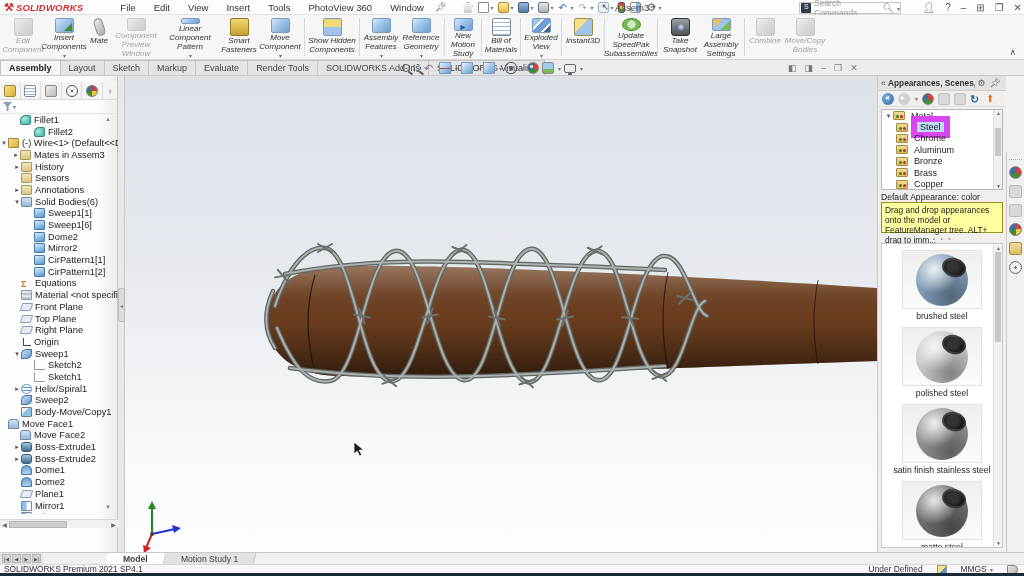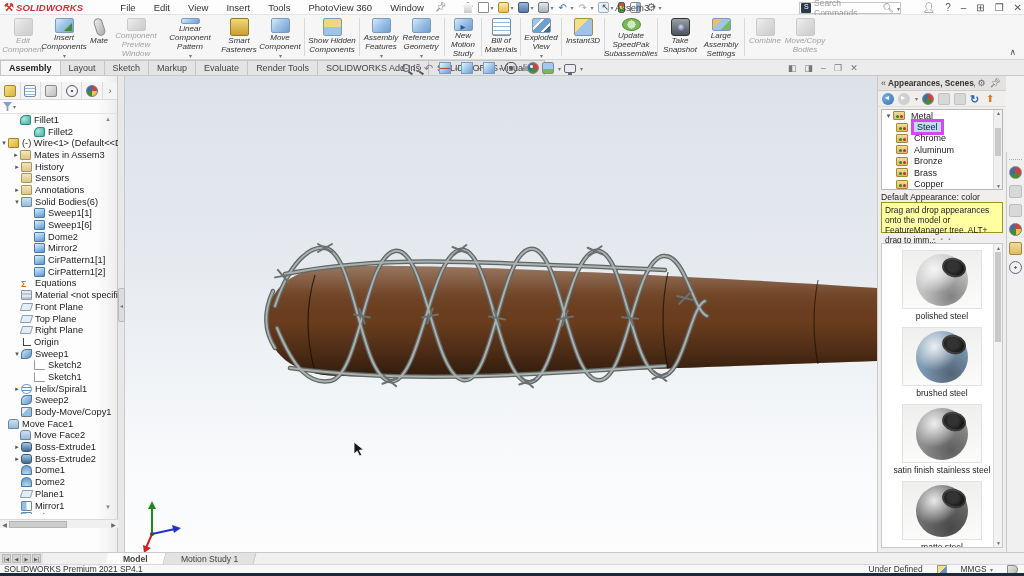--- a/index.html
+++ b/index.html
@@ -148,21 +148,21 @@
   .tpt[data-icon="appearances-home"] { background:conic-gradient(#d04040 0 33%,#3f8f2f 33% 66%,#3a6ea5 66%); border:1px solid #888; }
   .tpt[data-icon="disabled-1"],.tpt[data-icon="disabled-2"] { background:#d8d8d8; border:1px solid #c0c0c0; border-radius:2px; }
   .tpt[data-icon="refresh"]::before { content:"↻"; color:#2f6aa8; font-size:11px; font-weight:bold; }
   .tpt[data-icon="up"]::before { content:"⬆"; color:#e07820; font-size:10px; }
   .tp-tree { position:absolute; left:3px; top:33px; width:122px; height:81px; background:#fff; border:1px solid #b8b8b8; overflow:hidden; }
   .tp-row { display:flex; align-items:center; height:11.4px; padding-left:2px; }
   .tp-row .exp { width:9px; }
   .afold { width:12px; height:9px; background:linear-gradient(180deg,#f0dc9a,#ddbd62); border:1px solid #a8883a; border-radius:1px; position:relative; margin-right:3px; flex:none; }
   .afold::after { content:""; position:absolute; right:1px; bottom:1px; width:3px; height:3px; border-radius:50%; background:#c03030; box-shadow:-4px 0 0 #2f8a2f; }
   .tp-row .tp-label { font-size:9px; padding:0 3px; }
-  .tp-row.selected .tp-label { background:#bfdcf5; border:3px solid #d946ef; }
+  .tp-row.selected .tp-label { background:#bfdcf5; border:6px solid #d946ef; }
   .tp-vscroll { position:absolute; right:0; top:0; width:9px; height:100%; background:#f0f0f0; border-left:1px solid #ddd; }
   .tp-vscroll .up { position:absolute; top:0; left:2px; font-size:5px; color:#666; }
   .tp-vscroll .dn { position:absolute; bottom:0; left:2px; font-size:5px; color:#666; }
   .tp-vscroll .thumb { position:absolute; top:18px; left:1px; width:6px; height:28px; background:#c8c8c8; }
   .tp-default { position:absolute; left:3px; top:116px; font-size:8.6px; color:#222; }
   .tp-hint { position:absolute; left:3px; top:126px; width:122px; height:31px; background:#ffffa1; border:1px solid #9a941e; font-size:8.4px; line-height:1.2; padding:2px 3px; color:#222; }
   .tp-dots { position:absolute; left:0; top:160px; width:129px; text-align:center; font-size:6px; color:#888; letter-spacing:2px; }
   .swatches { position:absolute; left:3px; top:167px; width:122px; height:305px; background:#fff; border:1px solid #c9c9c9; overflow:hidden; }
   .swatch { display:flex; flex-direction:column; align-items:center; margin-top:6px; }
   .sw-img { width:80px; height:59px; background:linear-gradient(180deg,#efefed,#fbfbfa); border:1px solid #e2e2e0; display:flex; align-items:center; justify-content:center; }
@@ -751,29 +751,29 @@
             <span class="thumb"></span>
             <span class="dn">▼</span>
           </div>
       </div>
       <div class="tp-default">Default Appearance: color</div>
       <div class="tp-hint">Drag and drop appearances onto the model or FeatureManager tree.  ALT+ drag to imm...</div>
       <div class="tp-dots">▪ ▪ ▪</div>
       <div class="swatches">
         <div class="swatch">
           <div class="sw-img">
+              <div class="sphere" style="color: rgb(126, 154, 181);"></div>
+            </div>
+          <div class="sw-name">brushed steel</div>
+        </div>
+        <div class="swatch">
+          <div class="sw-img">
               <div class="sphere" style="color: rgb(198, 198, 198);"></div>
             </div>
           <div class="sw-name">polished steel</div>
-        </div>
-        <div class="swatch">
-          <div class="sw-img">
-              <div class="sphere" style="color: rgb(126, 154, 181);"></div>
-            </div>
-          <div class="sw-name">brushed steel</div>
         </div>
         <div class="swatch">
           <div class="sw-img">
               <div class="sphere" style="color: rgb(143, 143, 143);"></div>
             </div>
           <div class="sw-name">satin finish stainless steel</div>
         </div>
         <div class="swatch">
           <div class="sw-img">
               <div class="sphere" style="color: rgb(110, 110, 110);"></div>

